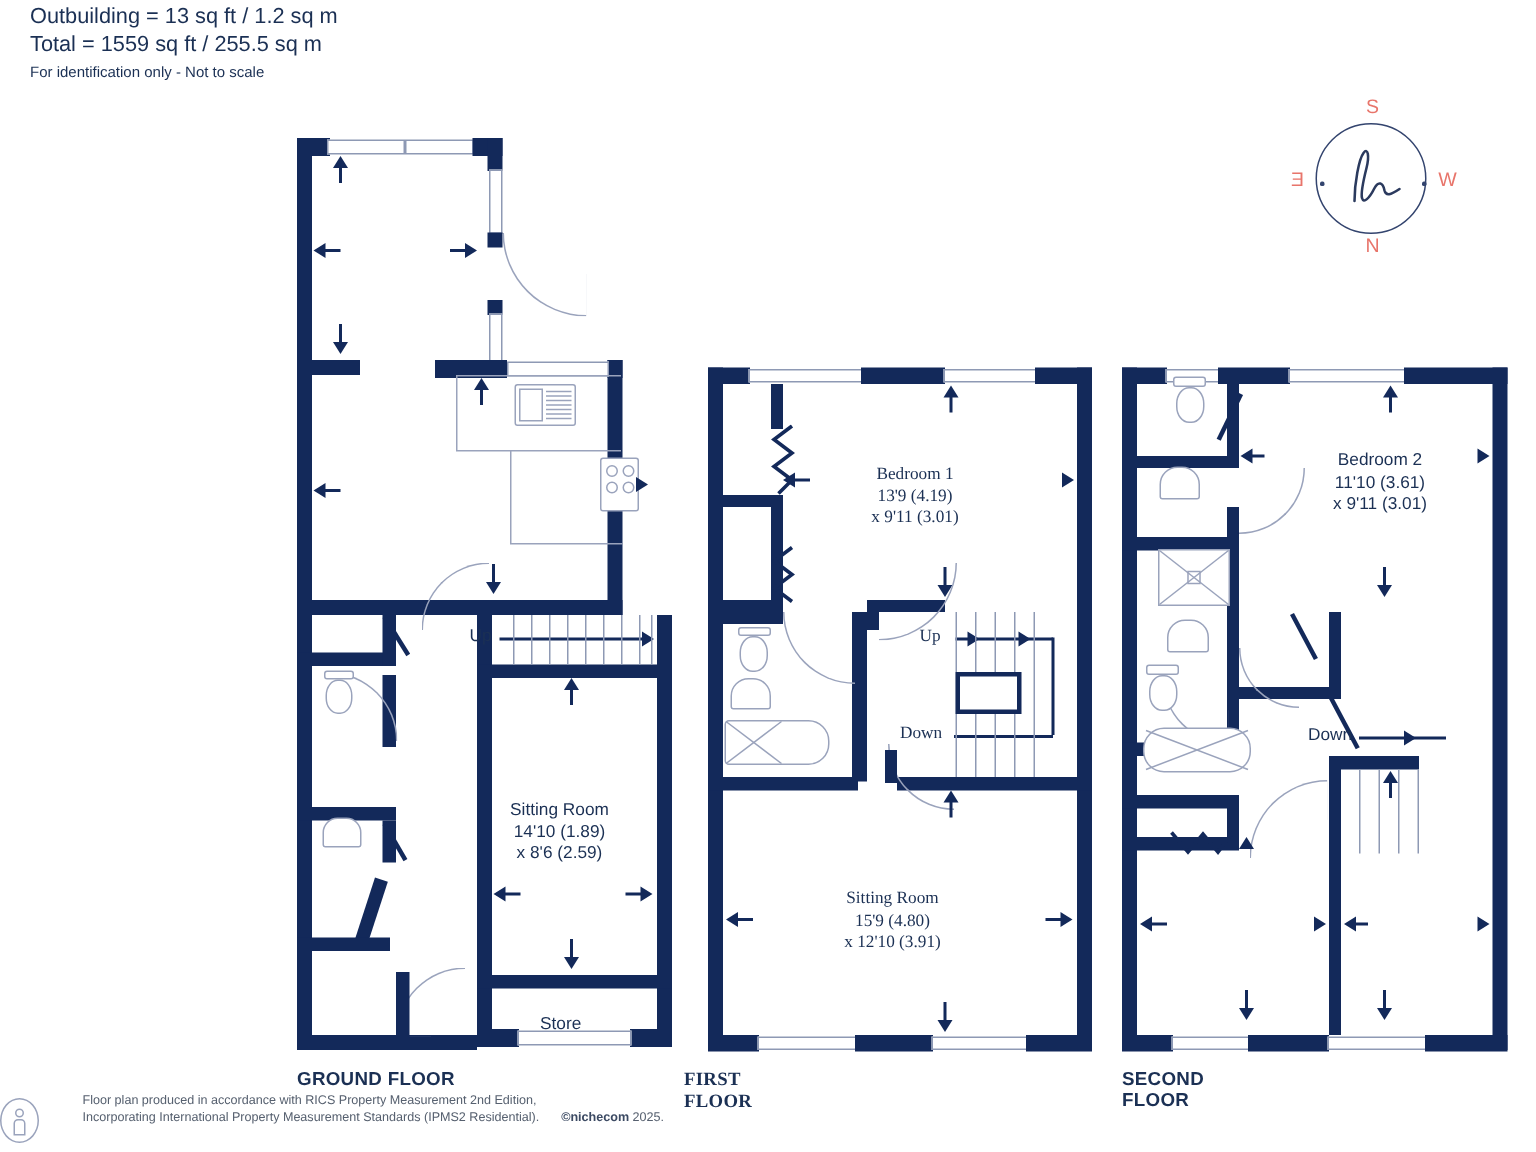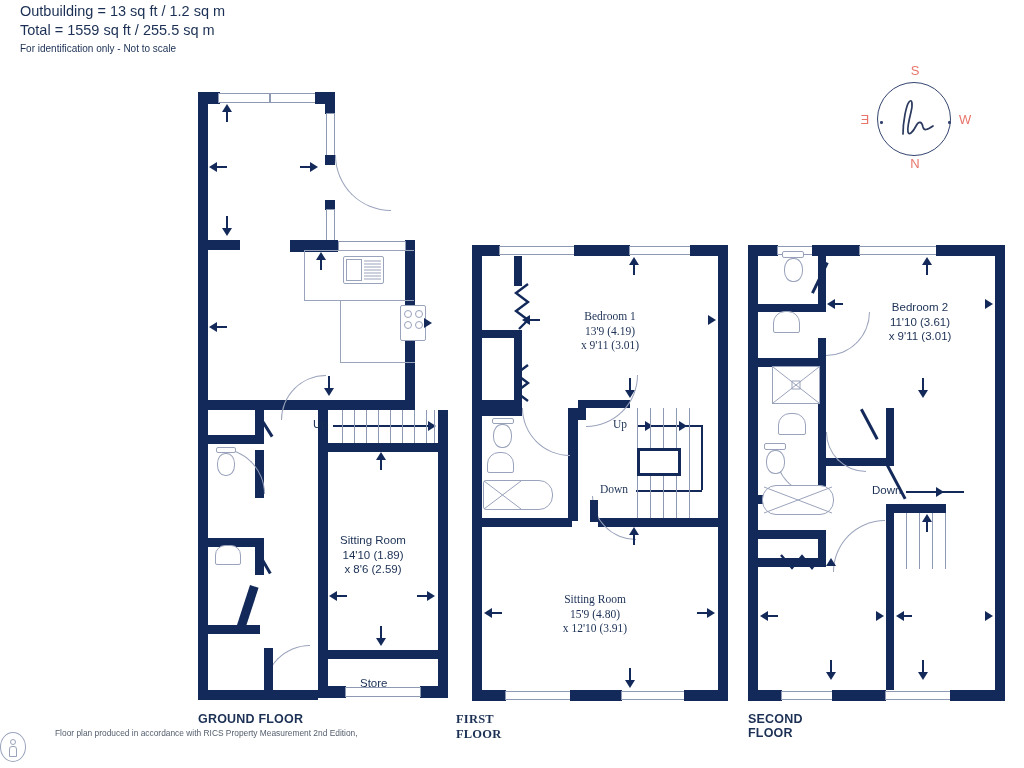--- a/index.html
+++ b/index.html
@@ -412,16 +412,22 @@
   </div>
 
   <div id="fi">
     <div class="oval"></div>
     <div class="hd"></div>
     <div class="bd"></div>
   </div>
   <div id="footer">
     <div style="margin-left:35px;">
       <div class="ftxt">Floor plan produced in accordance with RICS Property Measurement 2nd Edition,</div>
+      <div class="ftxt">
+        <span>Incorporating International Property Measurement Standards (IPMS2 Residential).</span>
+        <span style="display:inline-block;width:10px;"></span>
+        <span class="brand">©nichecom</span>
+        <span>2025.</span>
+      </div>
     </div>
   </div>
 
 </div>
 
 </body></html>

